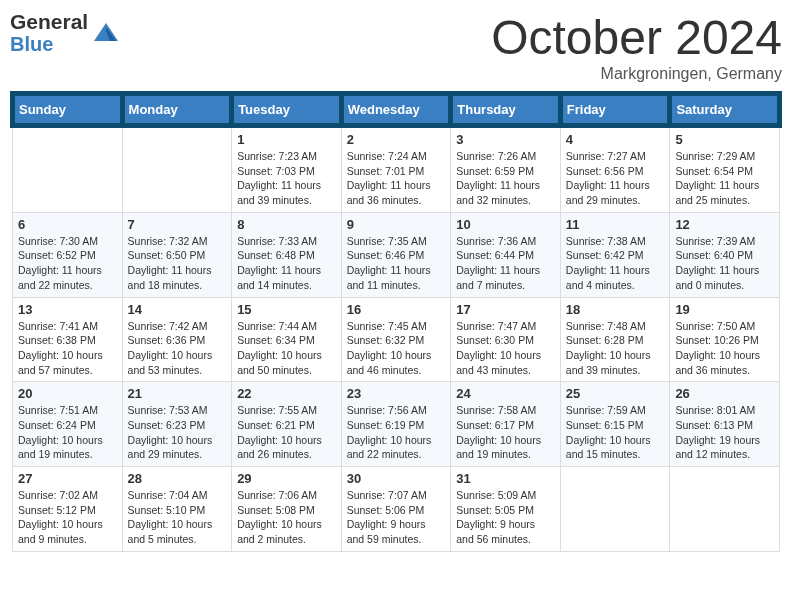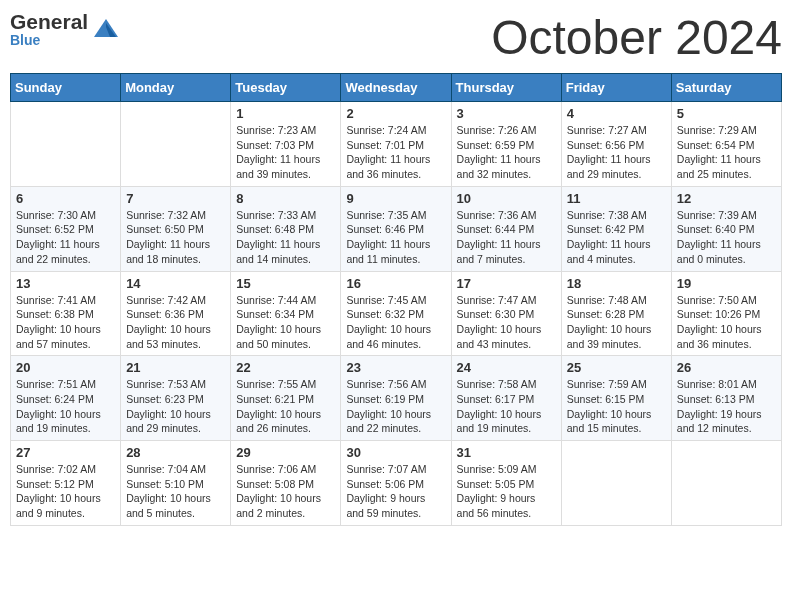--- a/index.html
+++ b/index.html
@@ -25,21 +25,21 @@
       display: flex;
       flex-direction: column;
       line-height: 1.1;
     }
     .logo-general {
       font-size: 21px;
       font-weight: bold;
       color: #333;
     }
     .logo-blue {
-      font-size: 14px;
+      font-size: 20px;
       font-weight: bold;
       color: #3a7fc1;
     }
     .logo-icon {
       width: 28px;
       height: 28px;
       margin-left: 4px;
     }
     .title-area {
       text-align: right;
@@ -58,21 +58,21 @@
       border-collapse: collapse;
       border: 1px solid #ccc;
     }
     .calendar-table th {
       background-color: #3a7fc1;
       color: #fff;
       font-size: 13px;
       font-weight: bold;
       padding: 6px 4px;
       text-align: left;
-      border: 1px solid #0c4a6e;
+      border: 5px solid #0c4a6e;
     }
     .calendar-table td {
       vertical-align: top;
       border: 1px solid #ddd;
       padding: 4px 5px;
       font-size: 10.5px;
       color: #333;
       min-height: 80px;
       width: calc(100% / 7);
       background: #fff;
@@ -105,20 +105,21 @@
       <span class="logo-general">General</span>
       <span class="logo-blue">Blue</span>
     </div>
     <svg class="logo-icon" viewBox="0 0 28 28">
       <polygon points="14,4 26,22 2,22" fill="#3a7fc1"></polygon>
       <polygon points="14,8 24,22 18,22 14,12" fill="#1a5fa0"></polygon>
     </svg>
   </div>
   <div class="title-area">
     <div class="month-title">October 2024</div>
+    <div class="location-title">Markgroningen, Germany</div>
   </div>
 </div>
 
 <table class="calendar-table">
   <thead>
     <tr>
     <th>Sunday</th>
         <th>Monday</th>
         <th>Tuesday</th>
         <th>Wednesday</th>

